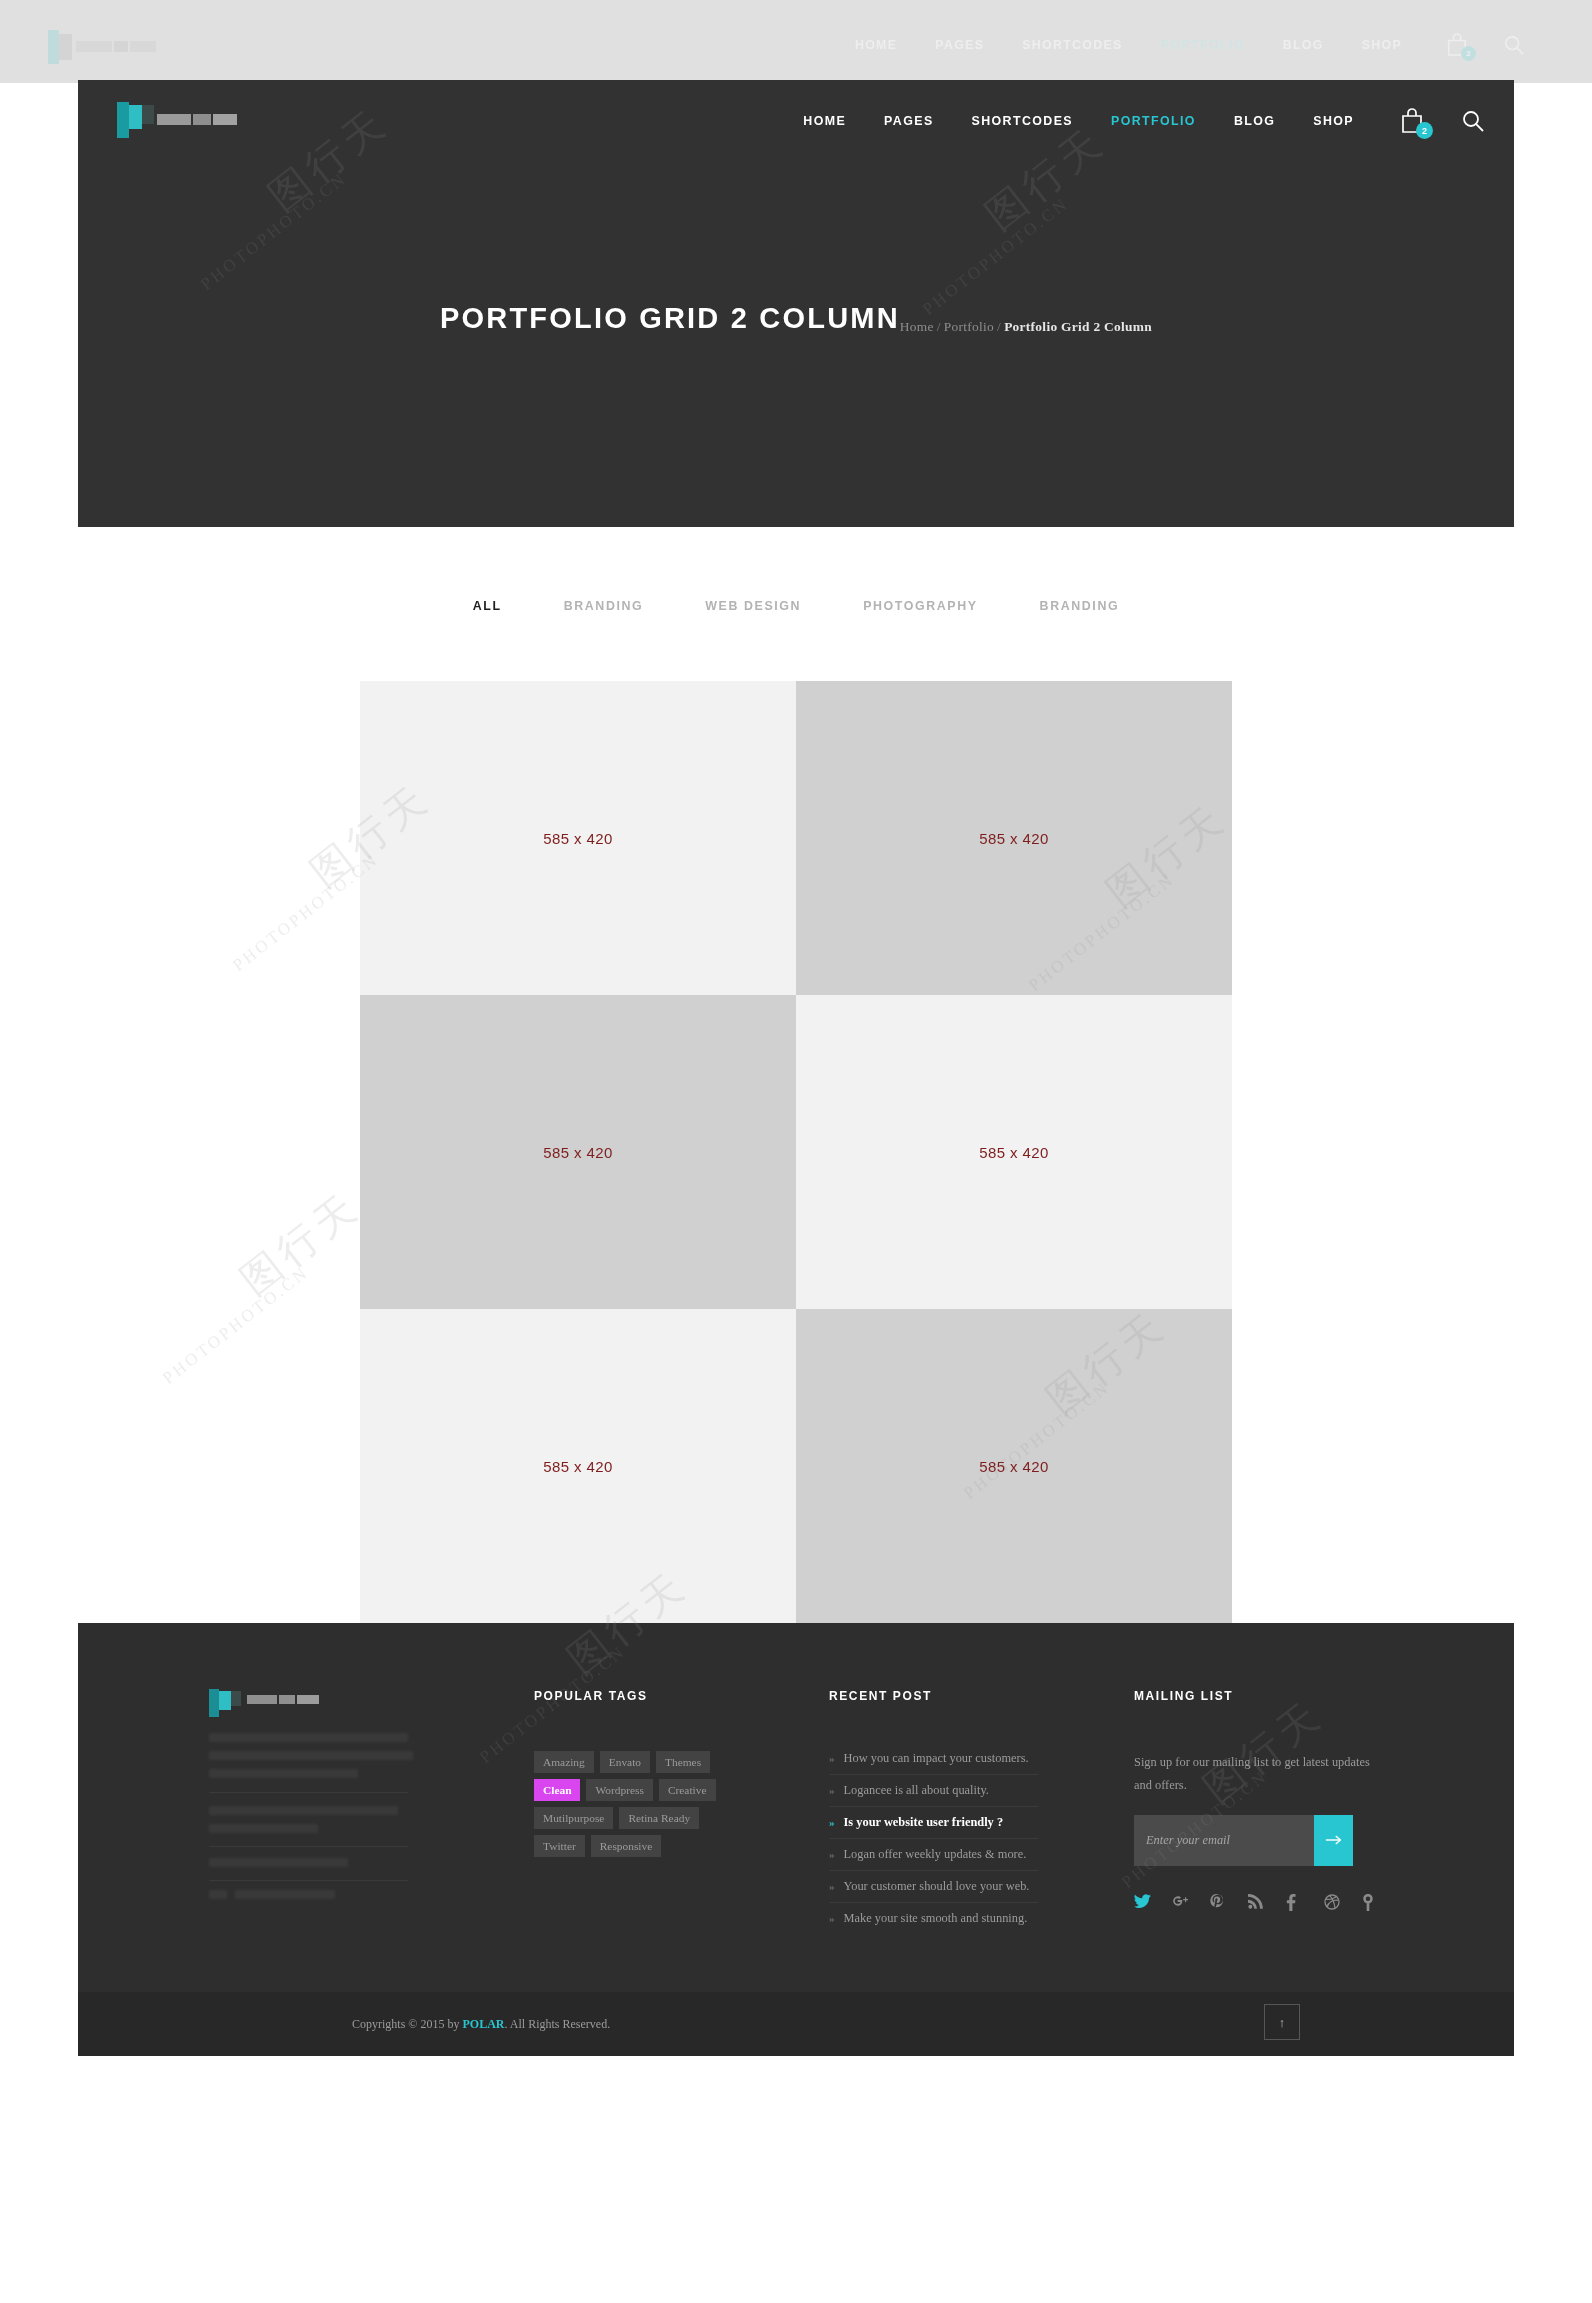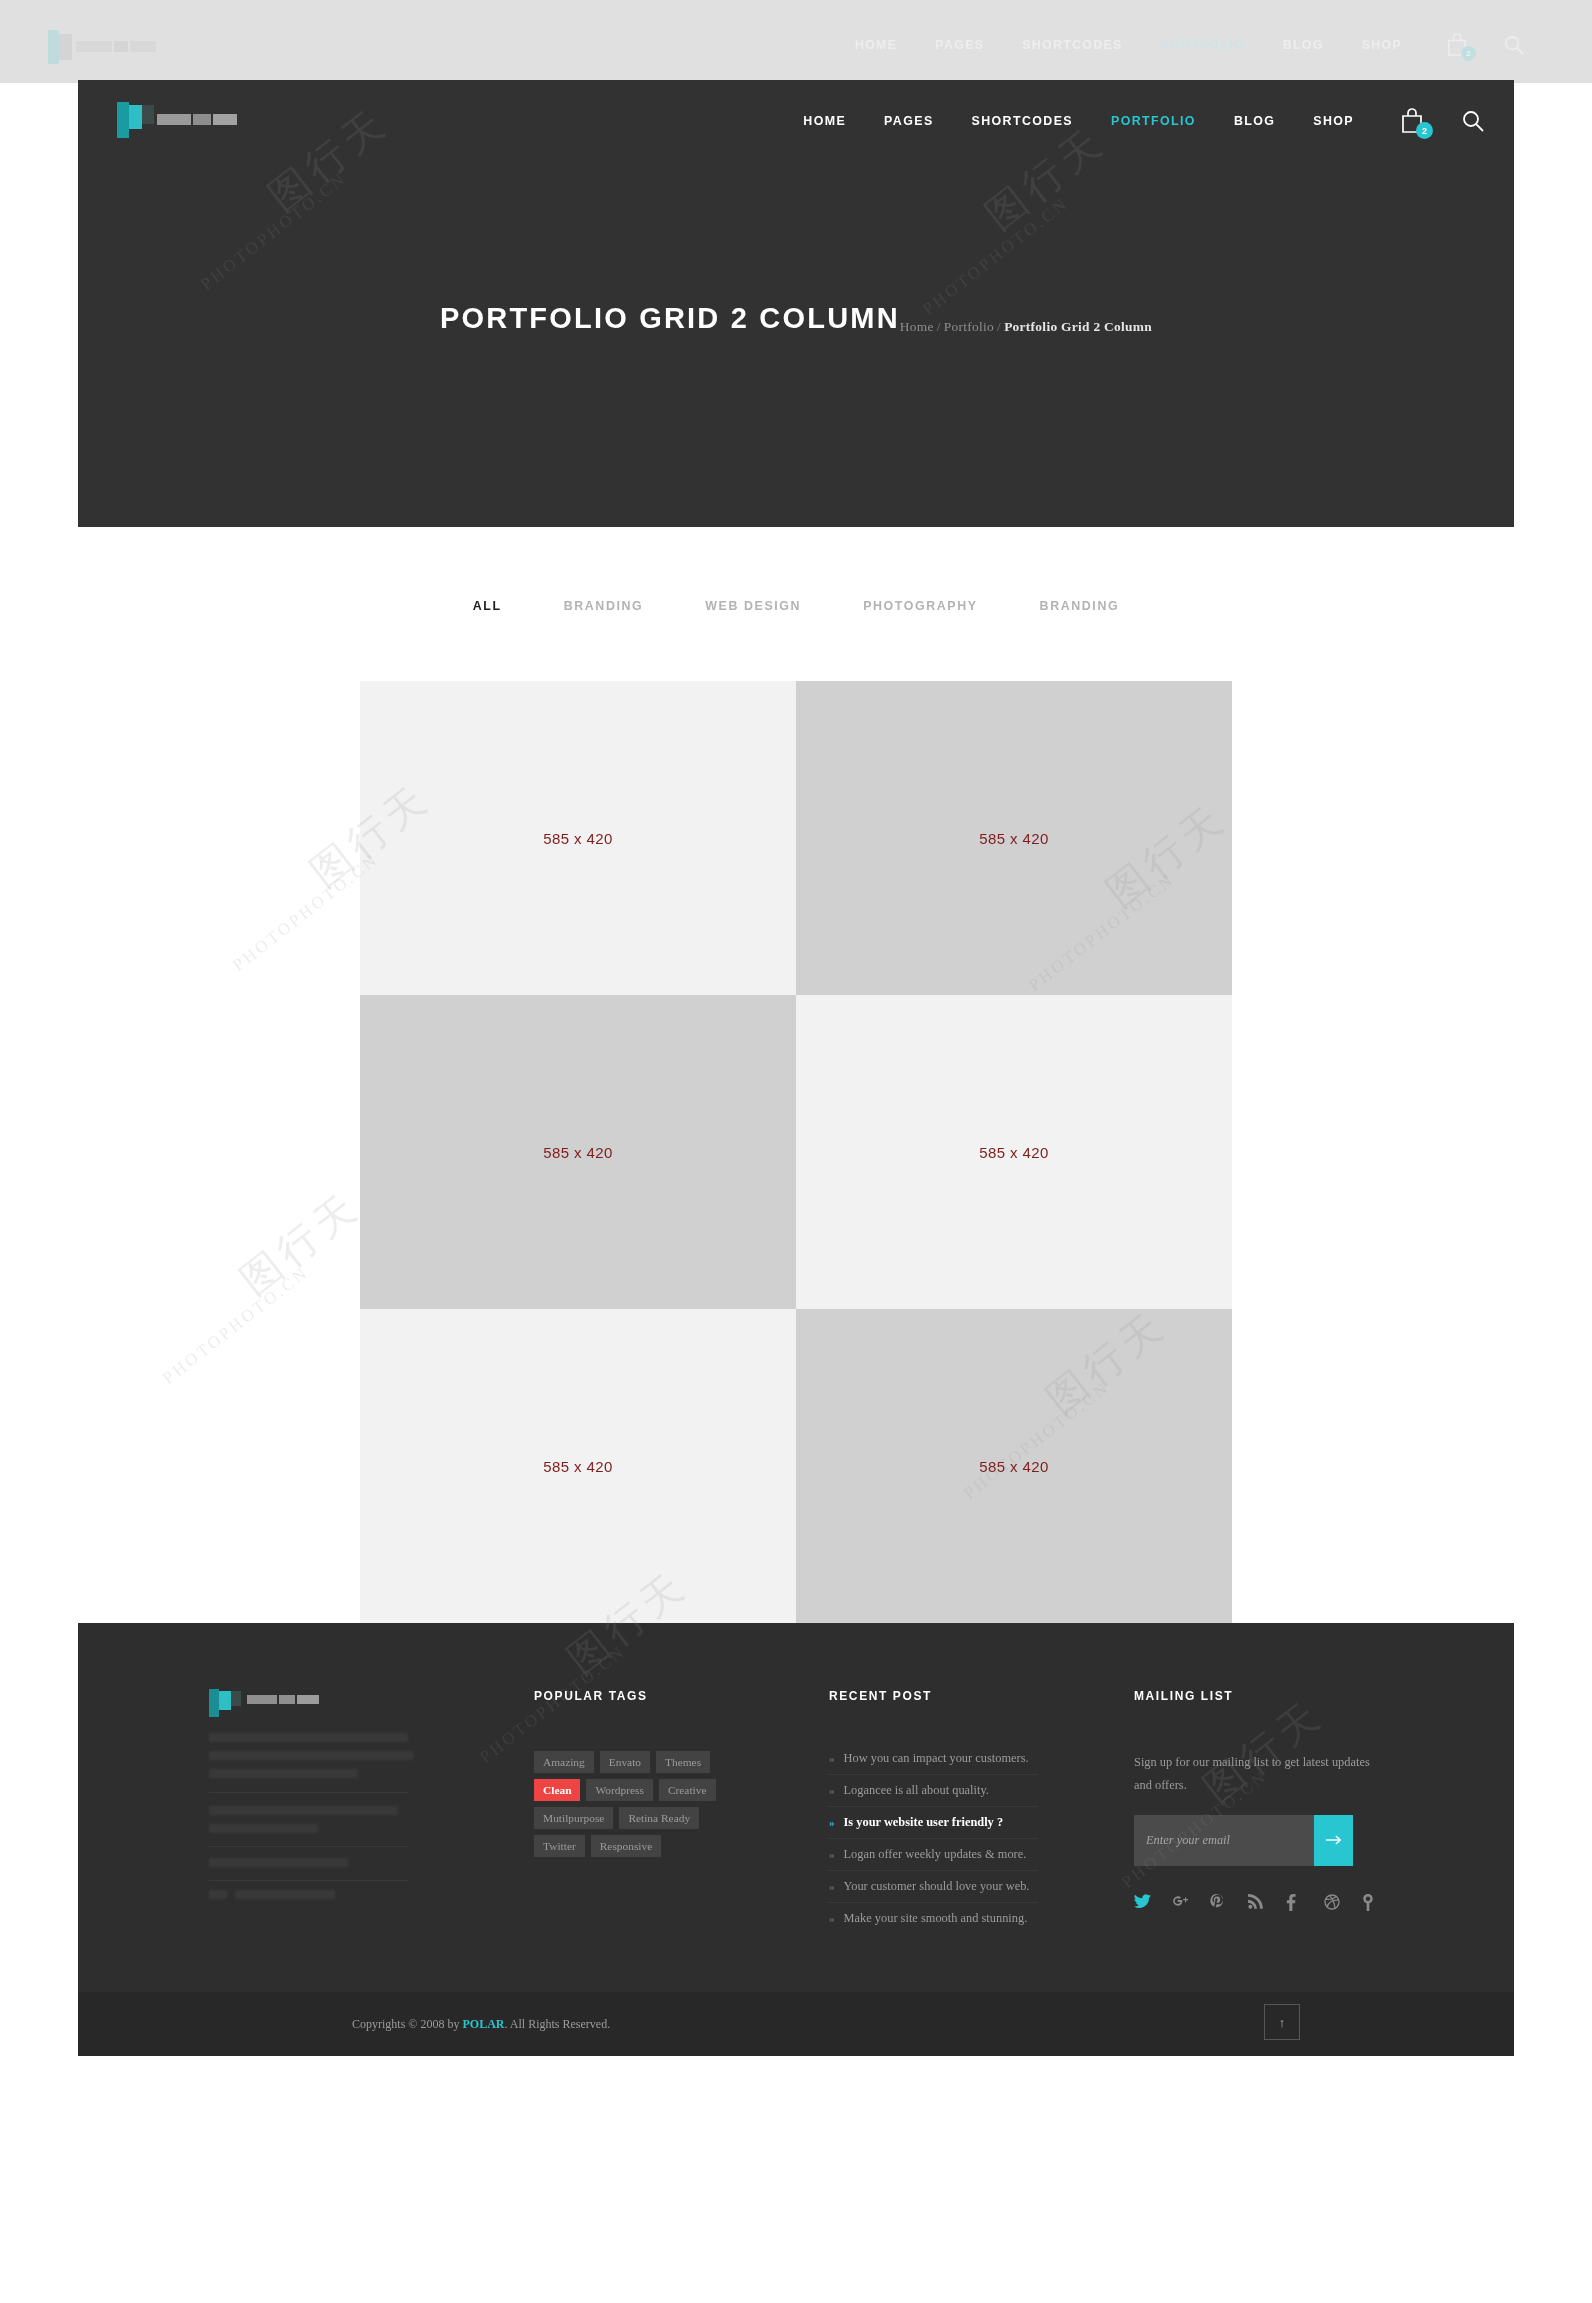--- a/index.html
+++ b/index.html
@@ -144,21 +144,21 @@
   }
   .bl-rule { position:absolute; height:1px; background:#3a3a3a; }
 
   
   .tags { display:flex; flex-wrap:wrap; gap:6px 6px; max-width:199px; }
   .tag {
     font-family:"Liberation Serif", serif;
     background:#434343; color:#9b9b9b;
     font-size:11.4px; padding:5px 9px; white-space:nowrap; cursor:pointer;
   }
-  .tag.active { background:#ef4444; color:#ffffff; font-weight:bold; }
+  .tag.active { background:#d946ef; color:#ffffff; font-weight:bold; }
 
   
   .rlist { list-style:none; }
   .rlist li {
     font-family:"Liberation Serif", serif;
     font-size:12.4px; color:#9b9b9b;
     padding:8px 0; border-bottom:1px solid #3a3a3a;
     display:flex; align-items:baseline; cursor:pointer;
   }
   .rlist li:first-child { padding-top:0; }
@@ -461,21 +461,21 @@
           </div>
         </div>
       </div>
 
       <div class="wm wm-cn" style="left:478px;top:20px;">图行天</div>
       <div class="wm" style="left:398px;top:129px;">PHOTOPHOTO.CN</div>
       <div class="wm wm-cn" style="left:1114px;top:149px;">图行天</div>
       <div class="wm" style="left:1040px;top:254px;">PHOTOPHOTO.CN</div>
 
       <div class="copyrow">
-        <div class="copy-text"><span>Copyrights © 2008 by </span><span class="brand">POLAR</span><span>. All Rights Reserved.</span></div>
+        <div class="copy-text"><span>Copyrights © 2015 by </span><span class="brand">POLAR</span><span>. All Rights Reserved.</span></div>
         <div class="totop">↑</div>
       </div>
     </div>
   </div>
 
   <div class="bottom-ghost-text">&nbsp;</div>
 
   <div class="wm wm-cn" style="left:299px;top:856px;">图行天</div>
   <div class="wm" style="left:229px;top:960px;">PHOTOPHOTO.CN</div>
   <div class="wm wm-cn" style="left:1095px;top:876px;">图行天</div>

